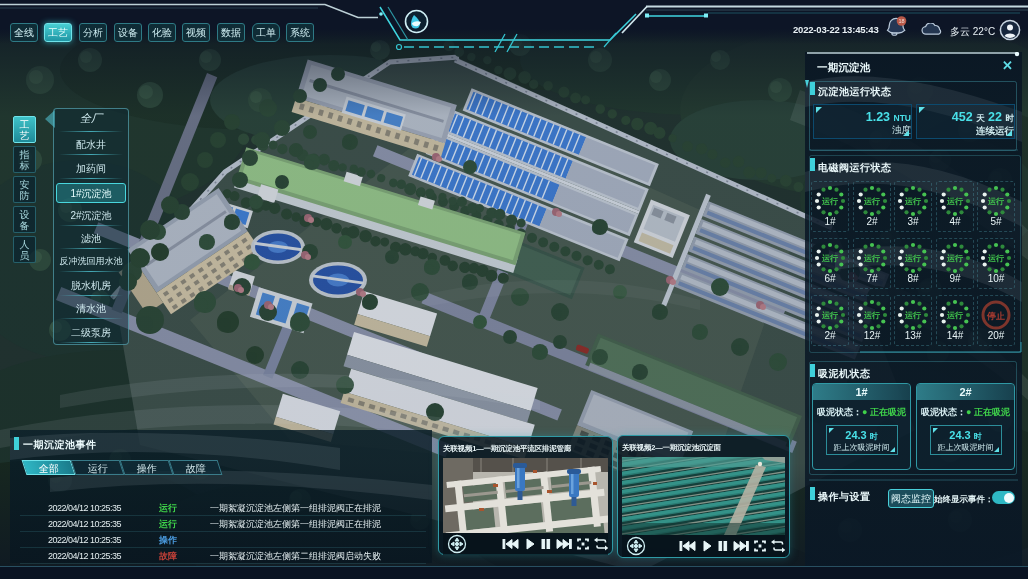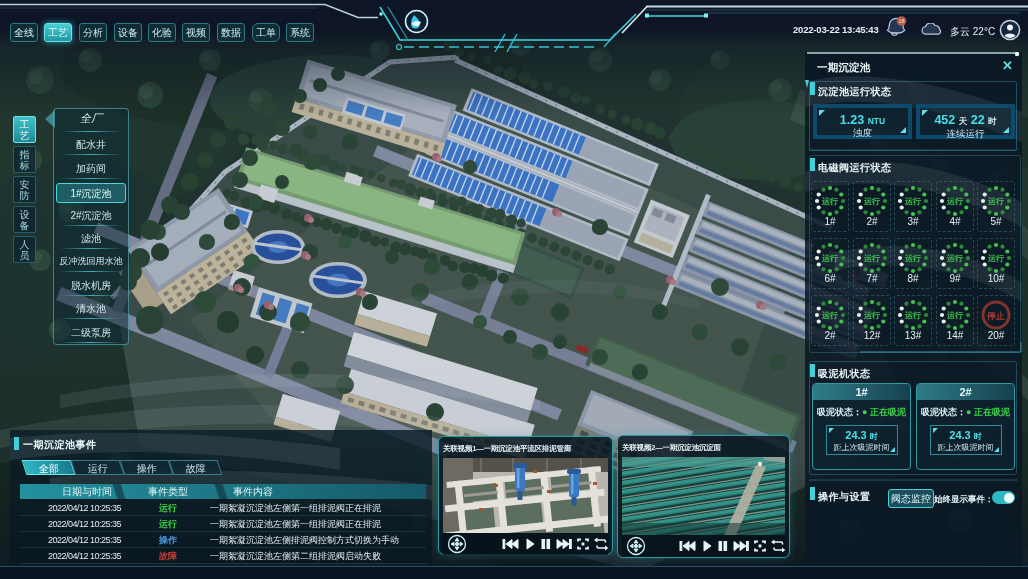--- a/index.html
+++ b/index.html
@@ -28,22 +28,22 @@
   background:linear-gradient(90deg,rgba(80,200,215,0),rgba(80,200,215,.8),rgba(80,200,215,0)); }
 .sm-active { position:absolute; left:56px; width:70px; height:20px; line-height:19px;
   text-align:center; font-size:10px; color:#e8ffff;
   background:rgba(40,150,160,.45); border:1px solid #49d6dd; border-radius:3px; }
 
 #rpanel { position:absolute; left:805px; top:52px; width:217px; height:516px;
   background:linear-gradient(180deg,rgba(9,22,36,.88),rgba(10,24,38,.86)); }
 .sec-h { position:absolute; font-size:10px; font-weight:bold; color:#e8f6f8;
   letter-spacing:0.5px; }
 .sec-mark { position:absolute; width:4.5px; height:13px; background:#3fd0da; }
-.statbox { position:absolute; width:99px; height:35px; border:4px solid #0c4a6e;
-  background:rgba(20,50,66,.35); text-align:center; }
+.statbox { position:absolute; width:99px; height:35px; border:1px solid #0c4a6e;
+  background:rgba(20,50,66,.35); text-align:right; }
 .corner-tl { position:absolute; left:2px; top:2px; width:0; height:0;
   border-left:6px solid #5fe0e8; border-bottom:6px solid transparent; }
 .corner-br { position:absolute; right:2px; bottom:2px; width:0; height:0;
   border-right:6px solid #5fe0e8; border-top:6px solid transparent; }
 .gcell { position:absolute; width:38px; height:51px;
   border:1px dashed rgba(80,160,175,.35); border-radius:3px; }
 .glabel { position:absolute; width:38px; text-align:center; font-size:10px;
   color:#e8f4f6; }
 .card { position:absolute; width:99px; height:87px; border:1px solid #2f98a4;
   border-radius:4px; background:rgba(16,40,54,.4); }
@@ -927,21 +927,21 @@
 <div class="corner-tl"></div>
       <div class="corner-br"></div>
 <div style="margin-top:5px;font-size:12.5px;font-weight:bold;color:#49e0e8;">1.23 <span style="font-size:8.5px;">NTU</span></div>
 <div style="font-size:9.5px;color:#cfeaee;margin-top:0px;">浊度</div>
     </div>
 
 <div class="statbox" style="left:916px;top:104px;">
 <div class="corner-tl"></div>
       <div class="corner-br"></div>
 <div style="margin-top:5px;font-size:12.5px;font-weight:bold;color:#49e0e8;">452 <span style="font-size:8.5px;color:#cfeaee;">天</span> 22 <span style="font-size:8.5px;color:#cfeaee;">时</span></div>
-<div style="font-size:9.5px;color:#cfeaee;margin-top:0px;">连续运行</div>
+<div style="font-size:9.5px;color:#cfeaee;margin-top:0px;font-weight:bold;">连续运行</div>
     </div>
 
 <div class="sec-mark" style="left:810px;top:158px;"></div>
 <div class="sec-h" style="left:818px;top:161px;">电磁阀运行状态</div>
 
 <div class="gcell" style="left:811px;top:181px;"></div>
 <svg class="abs" style="left:811.0px;top:182px" width="38" height="38" viewBox="0 0 38 38">
       <circle cx="19.0" cy="6.0" r="2.1" fill="#46c352"></circle>
       <circle cx="25.5" cy="7.7" r="2.1" fill="#2e8a3c"></circle>
       <circle cx="30.3" cy="12.5" r="2.1" fill="#46c352"></circle>
@@ -1254,42 +1254,34 @@
 <div class="etab" style="left:73px;top:460px;">
       <span>运行</span>
     </div>
 <div class="etab" style="left:122px;top:460px;">
       <span>操作</span>
     </div>
 <div class="etab" style="left:171px;top:460px;">
       <span>故障</span>
     </div>
 
-<div class="ehead" style="left:20px;top:484px;">
-<span style="position:absolute;left:42px;">日期与时间</span>
-<span style="position:absolute;left:128px;">事件类型</span>
-<span style="position:absolute;left:213px;">事件内容</span>
-<span style="position:absolute;left:95px;top:0;width:8px;height:15px;background:rgba(10,30,40,.5);transform:skewX(18deg);"></span>
-<span style="position:absolute;left:197px;top:0;width:8px;height:15px;background:rgba(10,30,40,.5);transform:skewX(18deg);"></span>
-    </div>
 
 <div class="erow" style="left:20px;top:500px;">
 <span style="position:absolute;left:28px;letter-spacing:-0.5px;">2022/04/12 10:25:35</span>
 <span style="position:absolute;left:139px;color:#3fd24a;font-weight:bold;">运行</span>
 <span style="position:absolute;left:190px;">一期絮凝沉淀池左侧第一组排泥阀正在排泥</span>
     </div>
 <div class="erow" style="left:20px;top:516px;">
 <span style="position:absolute;left:28px;letter-spacing:-0.5px;">2022/04/12 10:25:35</span>
 <span style="position:absolute;left:139px;color:#3fd24a;font-weight:bold;">运行</span>
 <span style="position:absolute;left:190px;">一期絮凝沉淀池左侧第一组排泥阀正在排泥</span>
     </div>
 <div class="erow" style="left:20px;top:532px;">
 <span style="position:absolute;left:28px;letter-spacing:-0.5px;">2022/04/12 10:25:35</span>
 <span style="position:absolute;left:139px;color:#4a9ade;font-weight:bold;">操作</span>
-<span style="position:absolute;left:190px;">一期絮凝沉淀池左侧排泥阀控制方式切换为手动</span>
     </div>
 <div class="erow" style="left:20px;top:548px;">
 <span style="position:absolute;left:28px;letter-spacing:-0.5px;">2022/04/12 10:25:35</span>
 <span style="position:absolute;left:139px;color:#c04038;font-weight:bold;">故障</span>
 <span style="position:absolute;left:190px;">一期絮凝沉淀池左侧第二组排泥阀启动失败</span>
     </div>
 
 <div class="vpanel" style="left:438px;top:436px;width:175px;height:119px;"></div>
 <div class="vtitle" style="left:443px;top:444px;">关联视频1—一期沉淀池平流区排泥管廊</div>
 

